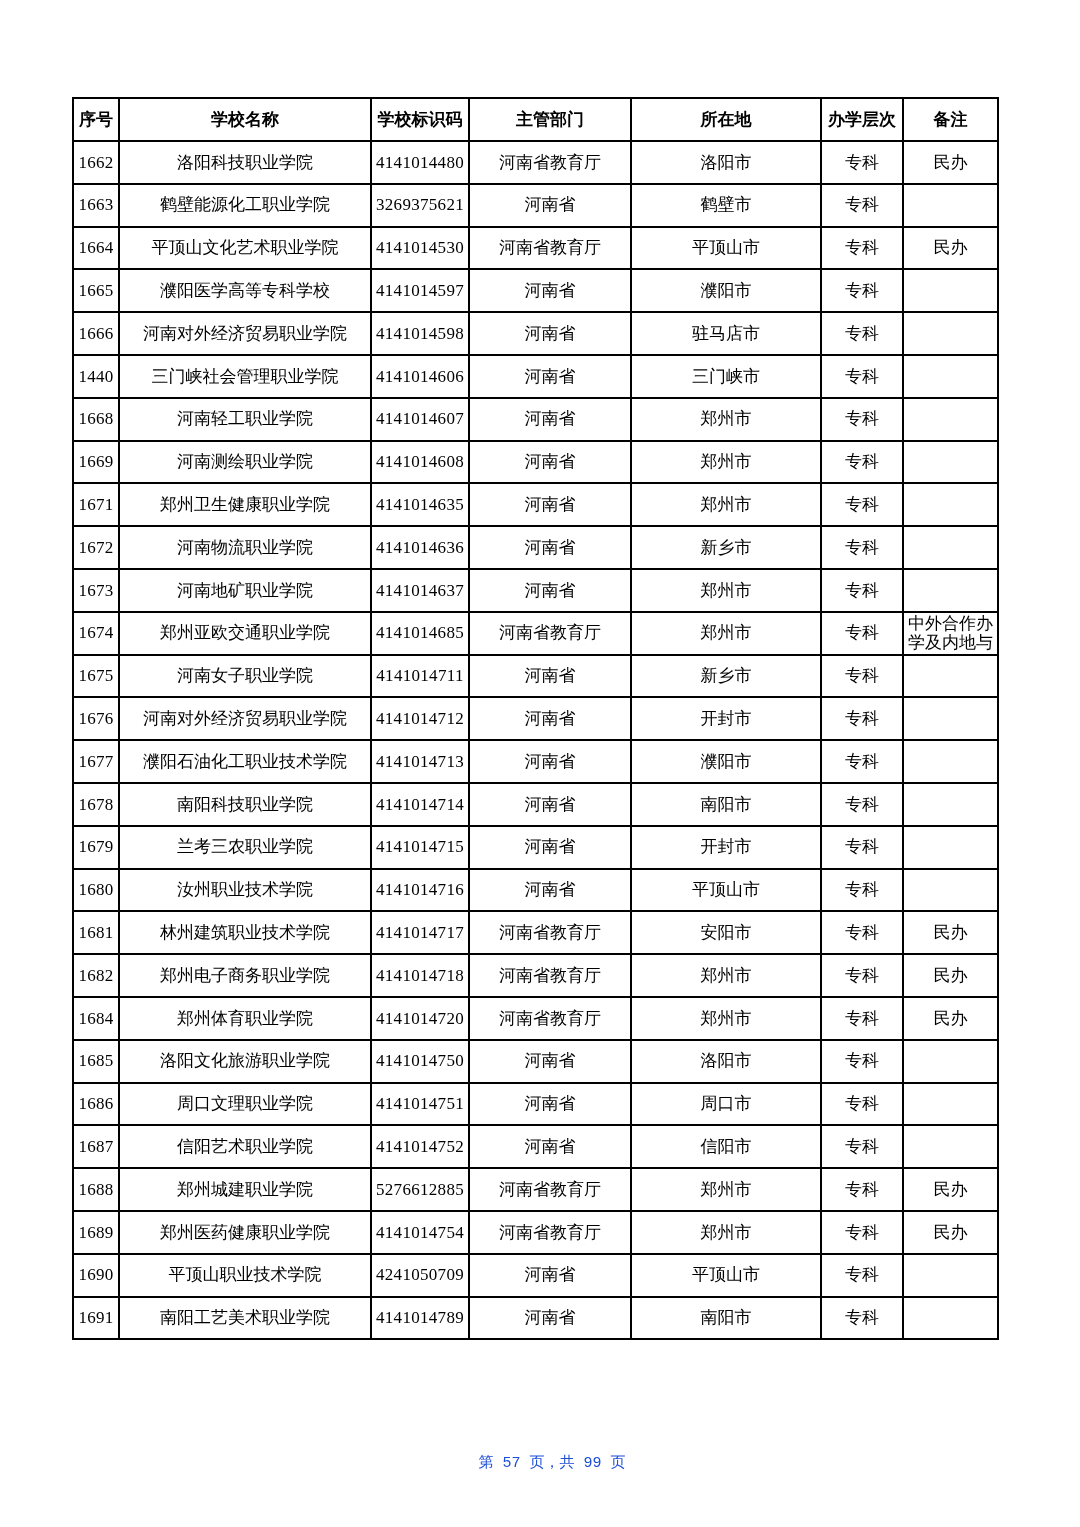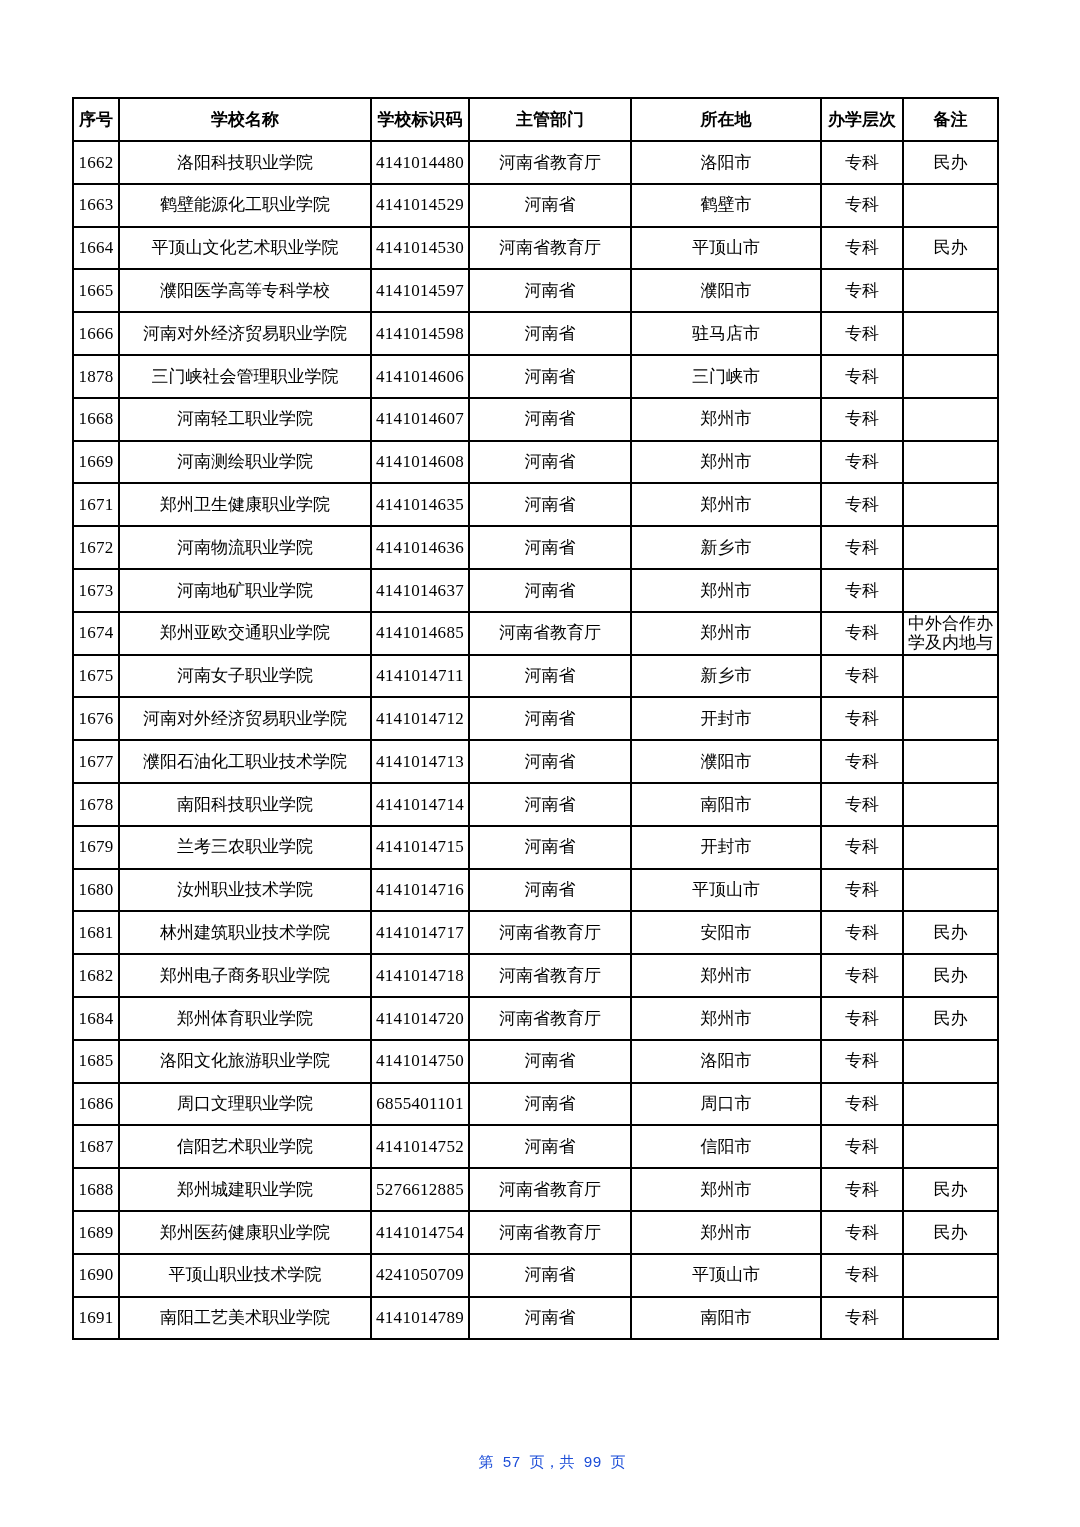--- a/index.html
+++ b/index.html
@@ -93,21 +93,21 @@
         <td class="col-name">洛阳科技职业学院</td>
         <td class="col-code">4141014480</td>
         <td class="col-dept">河南省教育厅</td>
         <td class="col-location">洛阳市</td>
         <td class="col-level">专科</td>
         <td class="col-note">民办</td>
       </tr>
       <tr>
         <td class="col-index">1663</td>
         <td class="col-name">鹤壁能源化工职业学院</td>
-        <td class="col-code">4141014529</td>
+        <td class="col-code">3269375621</td>
         <td class="col-dept">河南省</td>
         <td class="col-location">鹤壁市</td>
         <td class="col-level">专科</td>
         <td class="col-note"></td>
       </tr>
       <tr>
         <td class="col-index">1664</td>
         <td class="col-name">平顶山文化艺术职业学院</td>
         <td class="col-code">4141014530</td>
         <td class="col-dept">河南省教育厅</td>
@@ -127,21 +127,21 @@
       <tr>
         <td class="col-index">1666</td>
         <td class="col-name">河南对外经济贸易职业学院</td>
         <td class="col-code">4141014598</td>
         <td class="col-dept">河南省</td>
         <td class="col-location">驻马店市</td>
         <td class="col-level">专科</td>
         <td class="col-note"></td>
       </tr>
       <tr>
-        <td class="col-index">1878</td>
+        <td class="col-index">1440</td>
         <td class="col-name">三门峡社会管理职业学院</td>
         <td class="col-code">4141014606</td>
         <td class="col-dept">河南省</td>
         <td class="col-location">三门峡市</td>
         <td class="col-level">专科</td>
         <td class="col-note"></td>
       </tr>
       <tr>
         <td class="col-index">1668</td>
         <td class="col-name">河南轻工职业学院</td>
@@ -282,21 +282,21 @@
         <td class="col-name">洛阳文化旅游职业学院</td>
         <td class="col-code">4141014750</td>
         <td class="col-dept">河南省</td>
         <td class="col-location">洛阳市</td>
         <td class="col-level">专科</td>
         <td class="col-note"></td>
       </tr>
       <tr>
         <td class="col-index">1686</td>
         <td class="col-name">周口文理职业学院</td>
-        <td class="col-code">6855401101</td>
+        <td class="col-code">4141014751</td>
         <td class="col-dept">河南省</td>
         <td class="col-location">周口市</td>
         <td class="col-level">专科</td>
         <td class="col-note"></td>
       </tr>
       <tr>
         <td class="col-index">1687</td>
         <td class="col-name">信阳艺术职业学院</td>
         <td class="col-code">4141014752</td>
         <td class="col-dept">河南省</td>

